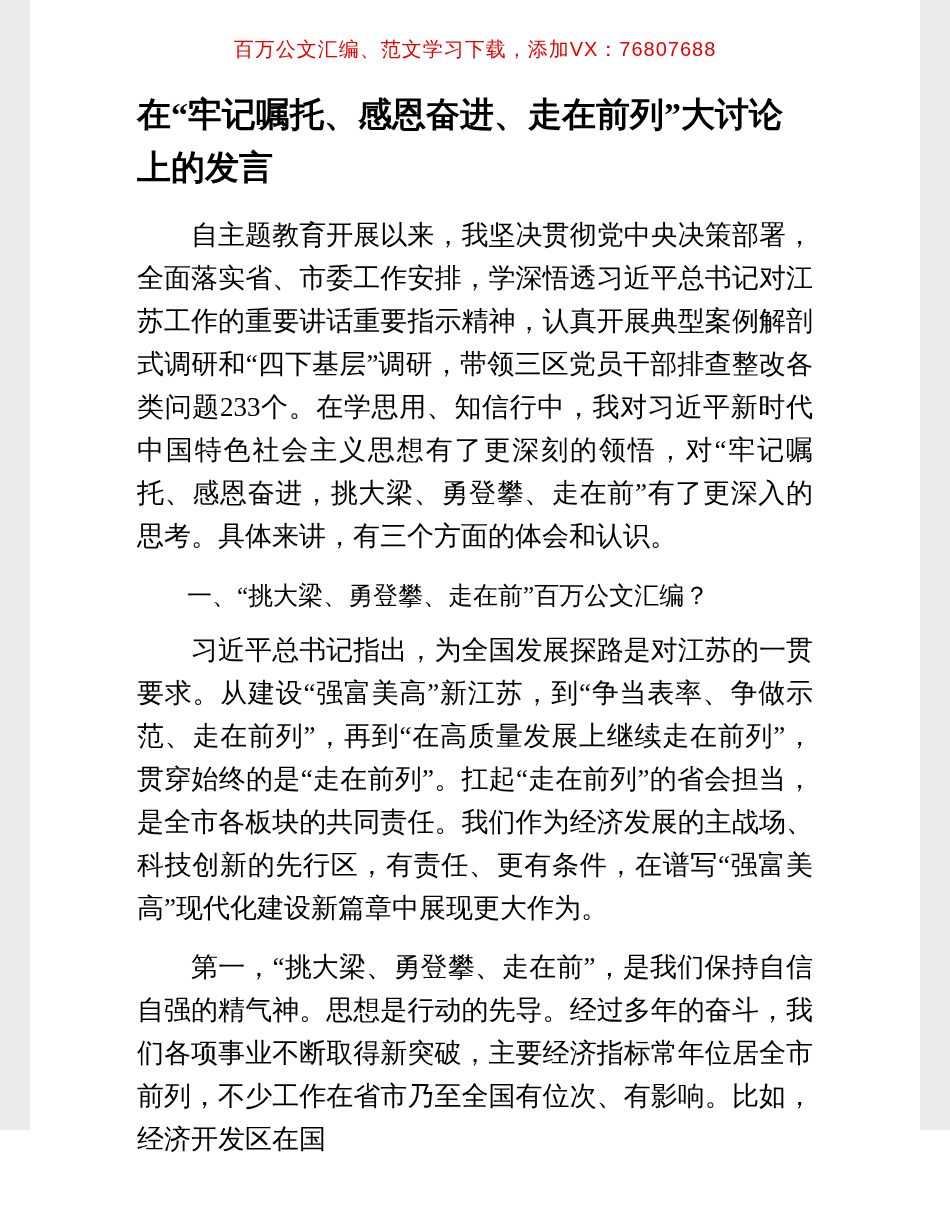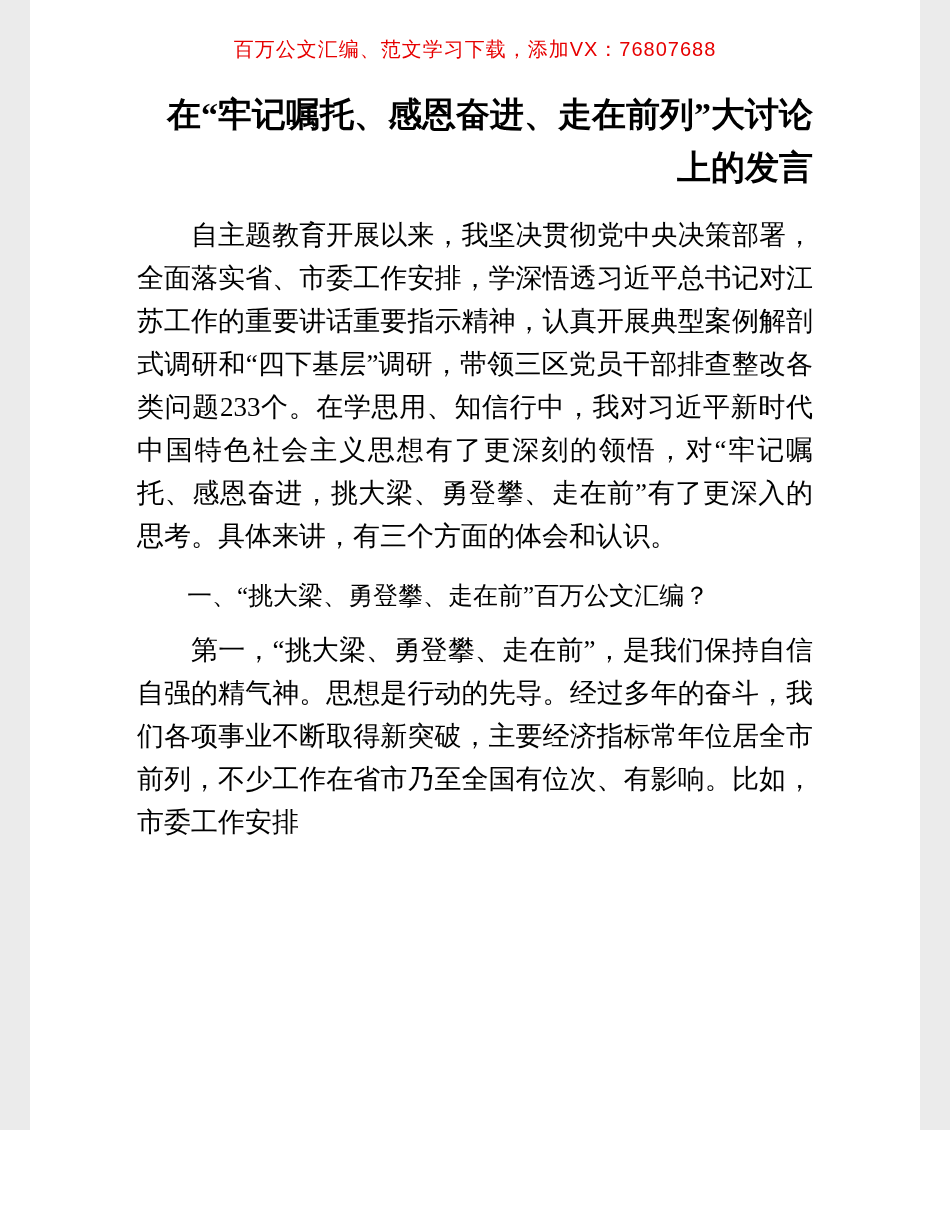--- a/index.html
+++ b/index.html
@@ -37,21 +37,21 @@
     font-family: "Liberation Sans", sans-serif;
     text-align: center;
     letter-spacing: 1px;
     margin-bottom: 26px;
     white-space: nowrap;
   }
   .doc-title {
     font-size: 34px;
     font-weight: 700;
     color: #000000;
-    text-align: right;
+    text-align: left;
     line-height: 1.55;
     margin-bottom: 20px;
     font-family: "Liberation Serif", serif;
   }
   .body-para {
     font-size: 27px;
     line-height: 43px;
     color: #000000;
     text-align: justify;
     text-indent: 2em;
@@ -75,16 +75,17 @@
 
   <div class="content">
     <div class="notice">百万公文汇编、范文学习下载，添加VX：76807688</div>
 
     <h1 class="doc-title">在“牢记嘱托、感恩奋进、走在前列”大讨论上的发言</h1>
 
     <p class="body-para">自主题教育开展以来，我坚决贯彻党中央决策部署，全面落实省、市委工作安排，学深悟透习近平总书记对江苏工作的重要讲话重要指示精神，认真开展典型案例解剖式调研和“四下基层”调研，带领三区党员干部排查整改各类问题233个。在学思用、知信行中，我对习近平新时代中国特色社会主义思想有了更深刻的领悟，对“牢记嘱托、感恩奋进，挑大梁、勇登攀、走在前”有了更深入的思考。具体来讲，有三个方面的体会和认识。</p>
 
     <p class="section-heading">一、“挑大梁、勇登攀、走在前”百万公文汇编？</p>
 
+    <p class="body-para">习近平总书记指出，为全国发展探路是对江苏的一贯要求。从建设“强富美高”新江苏，到“争当表率、争做示范、走在前列”，再到“在高质量发展上继续走在前列”，贯穿始终的是“走在前列”。扛起“走在前列”的省会担当，是全市各板块的共同责任。我们作为经济发展的主战场、科技创新的先行区，有责任、更有条件，在谱写“强富美高”现代化建设新篇章中展现更大作为。</p>
 
-    <p class="body-para">第一，“挑大梁、勇登攀、走在前”，是我们保持自信自强的精气神。思想是行动的先导。经过多年的奋斗，我们各项事业不断取得新突破，主要经济指标常年位居全市前列，不少工作在省市乃至全国有位次、有影响。比如，市委工作安排</p>
+    <p class="body-para">第一，“挑大梁、勇登攀、走在前”，是我们保持自信自强的精气神。思想是行动的先导。经过多年的奋斗，我们各项事业不断取得新突破，主要经济指标常年位居全市前列，不少工作在省市乃至全国有位次、有影响。比如，经济开发区在国</p>
   </div>
 </div>
 
 </body></html>

